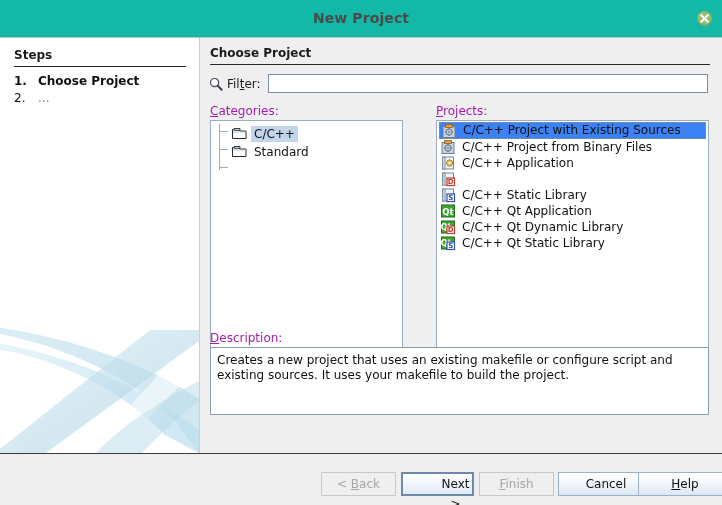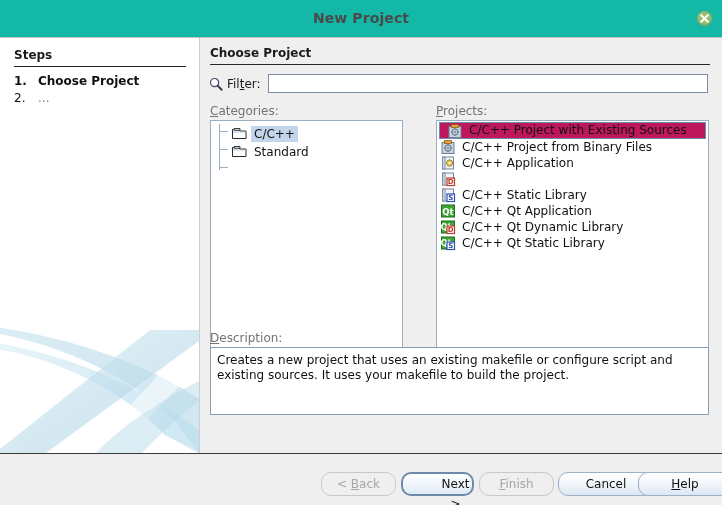--- a/index.html
+++ b/index.html
@@ -142,21 +142,21 @@
     font-size: 12px;
     padding: 0 3px;
     color: #111;
     outline: none;
   }
 
   
   .lbl {
     position: absolute;
     font-size: 12px;
-    color: #737373;
+    color: #a21caf;
   }
   .lbl u { text-decoration: underline; }
   .lbl-categories { left: 10px; top: 66px; }
   .lbl-projects   { left: 236px; top: 66px; }
   .lbl-description{ left: 10px; top: 293px; }
 
   
   .listbox {
     position: absolute;
     background: #ffffff;
@@ -235,27 +235,27 @@
     flex: 0 0 16px;
     margin-right: 4px;
   }
   .proj-row .pl {
     font-size: 12px;
     color: #111;
     padding: 0 2px;
     line-height: 15px;
   }
   .proj-row.selected {
-    background: #be185d;
+    background: #3b82f6;
     border: 1px solid #6f8cb0;
     box-sizing: border-box;
     height: 17px;
     margin-left: 2px;
     margin-right: 2px;
-    padding-left: 7px;
+    padding-left: 1px;
   }
 
   
   .footer-sep {
     position: absolute;
     left: 0; top: 453px;
     width: 722px;
     height: 1px;
     background: #3a3a3a;
   }
@@ -263,21 +263,21 @@
     position: absolute;
     left: 0; top: 454px;
     width: 722px;
     height: 51px;
     background: #efefef;
   }
   .btn {
     position: absolute;
     top: 18px;
     height: 24px;
-    border-radius: 10px;
+    border-radius: 0;
     box-sizing: border-box;
     font-family: "DejaVu Sans", "Liberation Sans", sans-serif;
     font-size: 12px;
     text-align: center;
     line-height: 22px;
     cursor: pointer;
     background: linear-gradient(to bottom, #ffffff 0%, #f3f7fb 45%, #dbe7f3 100%);
     border: 1px solid #9bb0c6;
     color: #111;
   }

